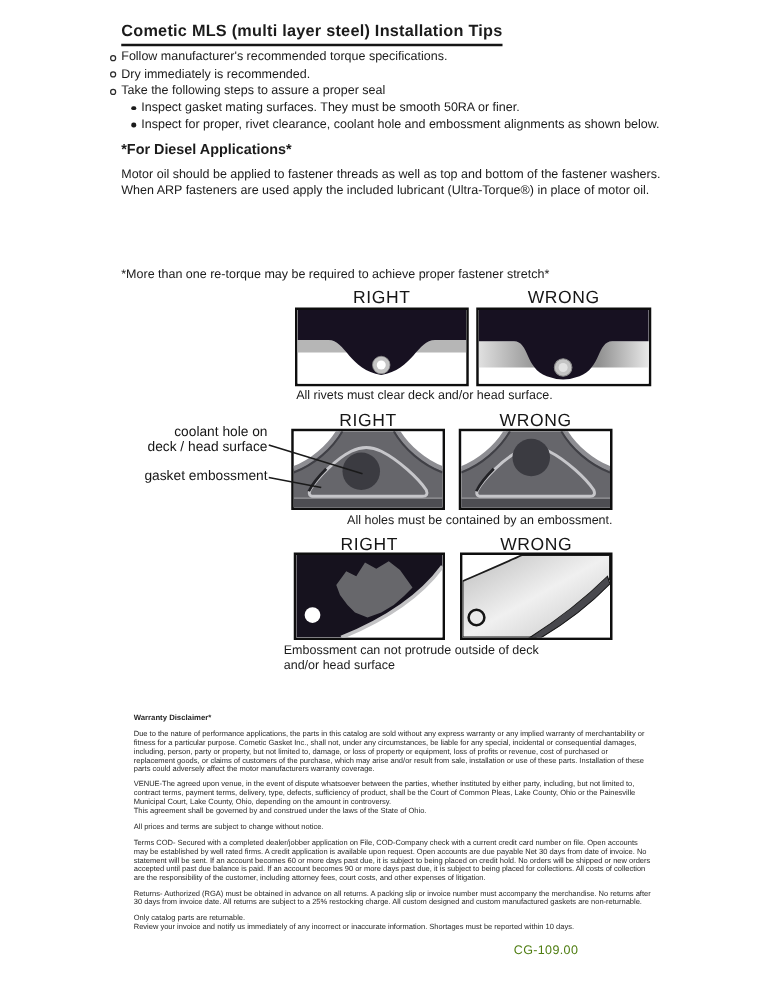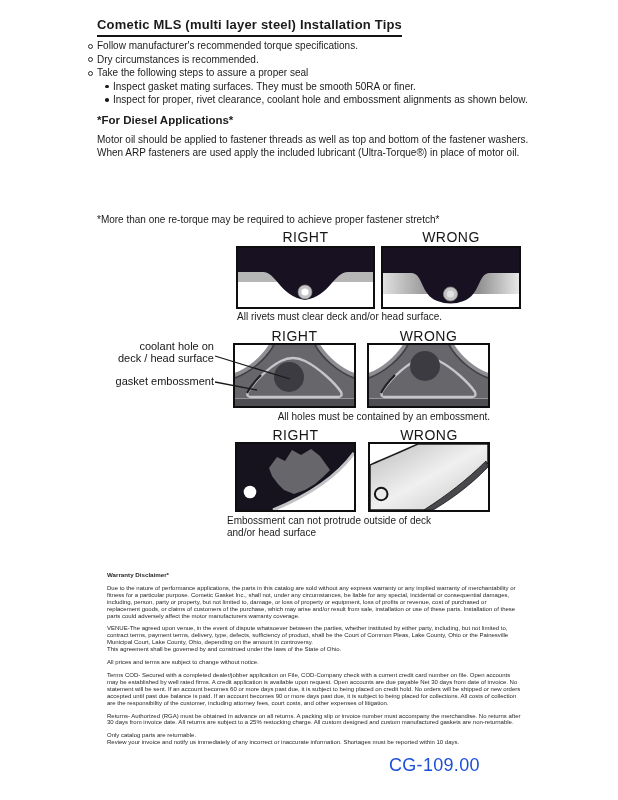--- a/index.html
+++ b/index.html
@@ -28,32 +28,32 @@
   .caption{font-size:10px;line-height:12px;white-space:pre-line;}
 
   .ann{font-size:11px;line-height:12px;text-align:right;white-space:pre-line;color:#161616;}
   .leaders{pointer-events:none;z-index:5;}
 
   .legal{left:107px;top:572px;width:414px;font-size:6px;line-height:6.9px;color:#262626;}
   .legal h4{margin:0 0 6px 0;font-size:6.2px;}
   .legal p{margin:0 0 6px 0;}
   .legal p.no-gap{margin-bottom:0;}
 
-  .footer-code{left:389px;top:755px;font-size:18px;color:#1d4ed8;letter-spacing:.3px;}
+  .footer-code{left:411px;top:755px;font-size:10px;color:#4d7c0f;letter-spacing:.3px;}
 </style>
 </head>
 <body>
 
 <div class="page">
 
   <div class="abs title">Cometic MLS (multi layer steel) Installation Tips</div>
 
   <div class="abs tips">
     <div class="tip lvl1">Follow manufacturer's recommended torque specifications.</div>
-    <div class="tip lvl1">Dry circumstances is recommended.</div>
+    <div class="tip lvl1">Dry immediately is recommended.</div>
     <div class="tip lvl1">Take the following steps to assure a proper seal</div>
     <div class="tip lvl2">Inspect gasket mating surfaces.  They must be smooth 50RA or finer.</div>
     <div class="tip lvl2">Inspect for proper, rivet clearance, coolant hole and embossment alignments as shown below.</div>
   </div>
 
   <div class="abs diesel-h">*For Diesel Applications*</div>
   <div class="abs body-p p1">Motor oil should be applied to fastener threads as well as top and bottom of the fastener washers. When ARP fasteners are used apply the included lubricant (Ultra-Torque®) in place of motor oil.</div>
   <div class="abs body-p p3">*More than one re-torque may be required to achieve proper fastener stretch*</div>
 
   <div class="abs dlabel" style="left:236px;top:229px;width:139px;">RIGHT</div>

